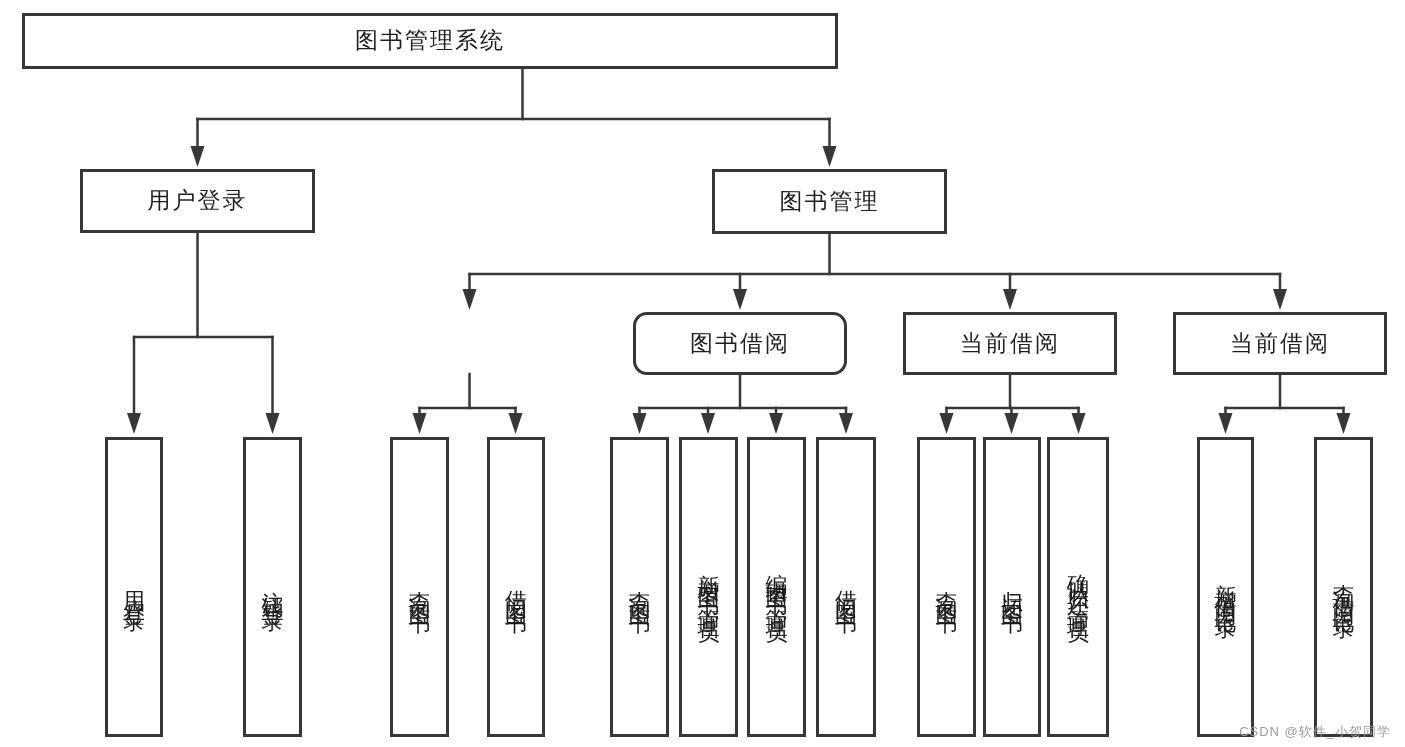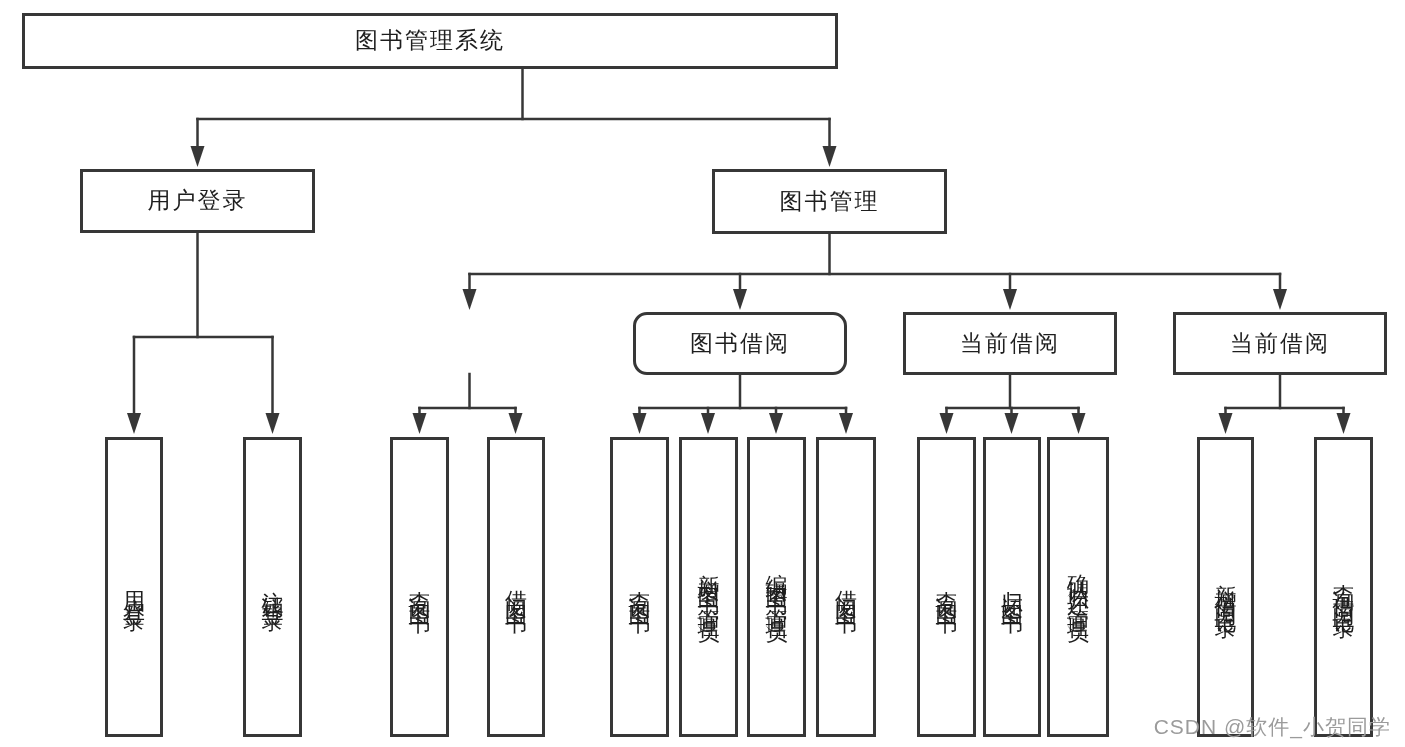--- a/index.html
+++ b/index.html
@@ -41,21 +41,21 @@
   .node.v span {
     writing-mode: vertical-rl;
     font-size: 22px;
     letter-spacing: 7px;
     line-height: 1;
   }
   .watermark {
     position: absolute;
     right: 14px;
     bottom: 6px;
-    font-size: 21px;
+    font-size: 13px;
     letter-spacing: 1px;
     color: #9b9b9b;
     z-index: 5;
     white-space: nowrap;
   }
 </style>
 </head>
 <body>
 
 <div class="canvas">

